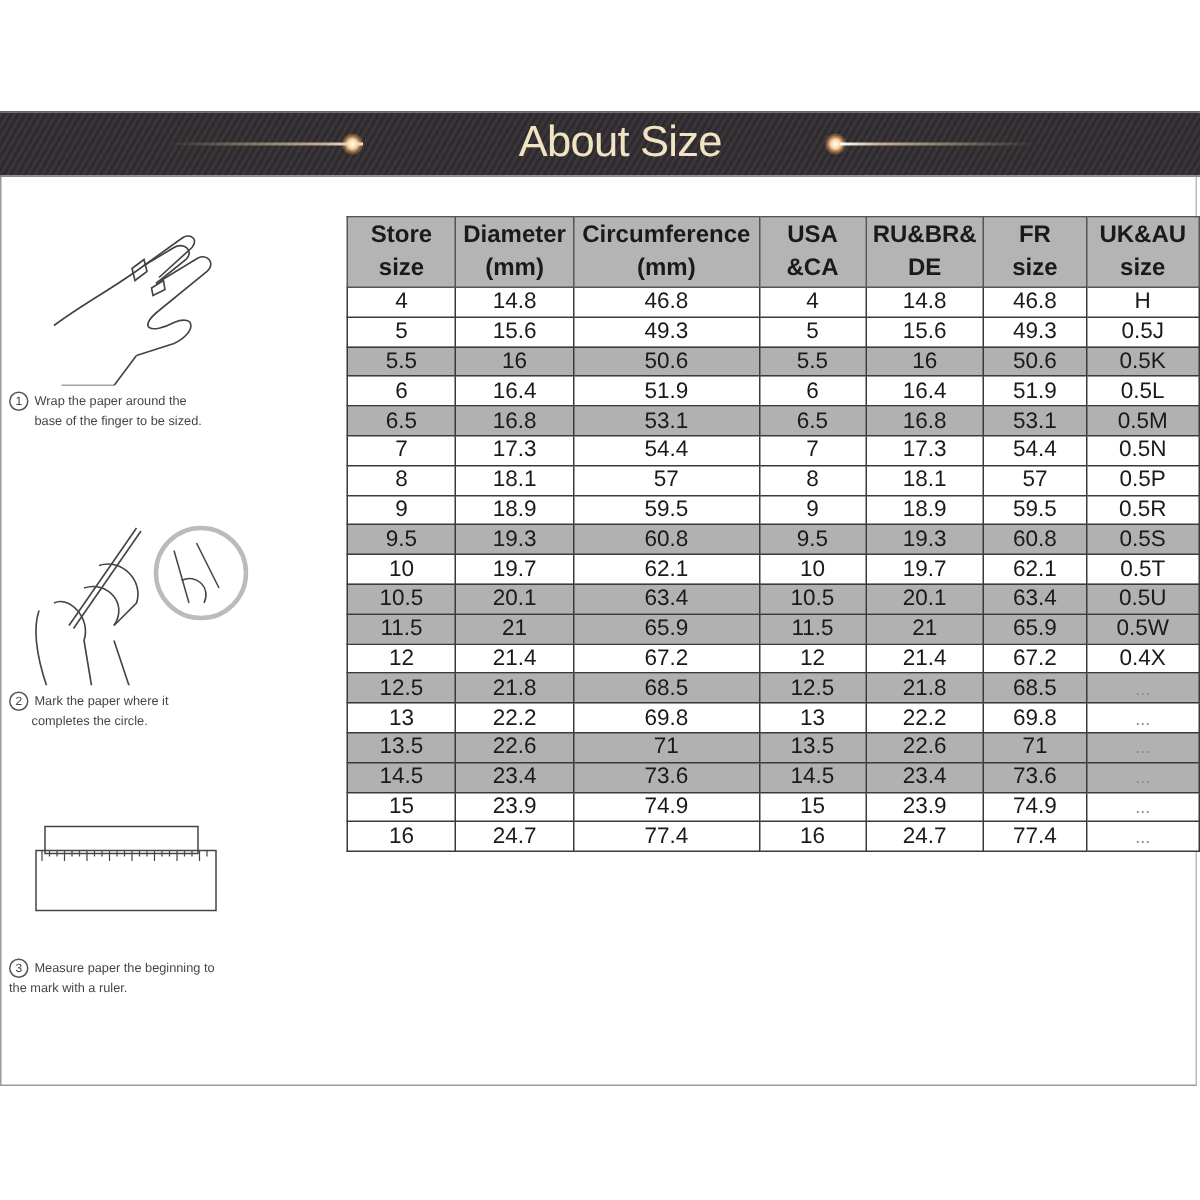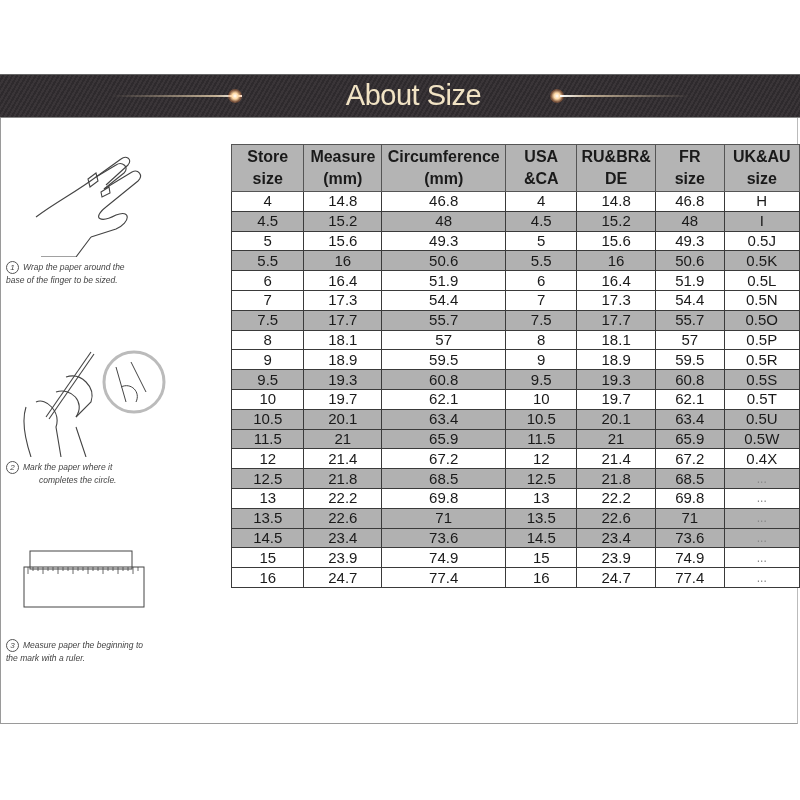--- a/index.html
+++ b/index.html
@@ -12,21 +12,21 @@
   .flare { position:absolute; top:20px; height:2px; }
   .flare-left { left:112px; width:130px; background:linear-gradient(90deg, rgba(255,230,190,0) 0%, rgba(255,230,190,0.7) 80%, #fff 100%); }
   .flare-right { left:560px; width:130px; background:linear-gradient(90deg, #fff 0%, rgba(255,230,190,0.7) 20%, rgba(255,230,190,0) 100%); }
   .glow { position:absolute; top:14px; width:14px; height:14px; border-radius:50%;
     background: radial-gradient(circle, #fff 0%, #ffd9a6 30%, rgba(255,150,80,0.35) 60%, rgba(0,0,0,0) 100%); }
   .glow-left { left:228px; }
   .glow-right { left:550px; }
 
   .left-panel { position:absolute; left:0; top:119px; width:172px; height:600px; }
   .step { position:absolute; left:6px; width:165px; }
-  .step-caption { position:absolute; left:6px; font-size:8.5px; color:#444; line-height:12px; width:160px;font-style:italic; }
+  .step-caption { position:absolute; left:6px; font-size:8.5px; color:#444; line-height:12px; width:160px; }
   .step-num { display:inline-block; width:11px; height:11px; border:1px solid #555; border-radius:50%; text-align:center; line-height:11px; font-size:8px; margin-right:4px; vertical-align:top; }
 
   table.size { position:absolute; left:192px; top:144px; border-collapse:collapse; font-size:15px; color:#1a1a1a;margin-left:39px; }
   table.size th, table.size td { border:1px solid #3a3a3a; text-align:center; padding:0; }
   table.size th { background:#b4b4b4; font-weight:bold; font-size:16px; line-height:22px; height:46px; border-color:#555; }
   table.size td { height:18.8px; line-height:18px; }
   table.size tr.odd td { background:#ffffff; }
   table.size tr.even td { background:#b1b1b1; }
   .c1{width:80px}.c2{width:80px}.c3{width:126px}.c4{width:80px}.c5{width:80px}.c6{width:78px}.c7{width:79px}
   td.ell { color:#888; font-size:12px; }
@@ -52,21 +52,21 @@
       <path d="M90 30 L110 18 C116 14 124 20 118 26 L98 42"></path>
       <path d="M98 42 L126 25 C132 22 138 28 132 34 L100 60"></path>
       <path d="M100 60 C85 72 95 76 110 68 C125 62 125 75 110 82 L85 90"></path>
       <path d="M35 110 L70 110 L85 90"></path>
       <path d="M82 32 L90 26 L92 34 L84 40 Z"></path>
       <path d="M95 45 L103 40 L104 46 L96 50 Z"></path>
     </g>
   </svg>
   <div class="step-caption" style="top:142px">
     <span class="step-num">1</span><span>Wrap the paper around the</span><br>
-    <span style="">base of the finger to be sized.</span>
+    <span style="margin-left:17px">base of the finger to be sized.</span>
   </div>
 
   <svg class="step" style="top:228px" width="165" height="110" viewBox="0 0 165 110">
     <g fill="none" stroke="#444" stroke-width="1.1">
       <path d="M85 5 L40 70"></path>
         <path d="M88 7 L43 72"></path>
       <path d="M20 60 C15 75 20 95 25 110"></path>
       <path d="M30 55 C40 50 55 65 50 80 L55 110"></path>
       <path d="M50 45 C65 40 80 55 70 70"></path>
       <path d="M60 30 C75 25 90 40 85 55 L70 70"></path>
@@ -74,21 +74,21 @@
     </g>
     <circle cx="128" cy="35" r="30" fill="none" stroke="#bbb" stroke-width="3"></circle>
     <g fill="none" stroke="#444" stroke-width="1">
         <path d="M110 20 L120 55"></path>
         <path d="M125 15 L140 45"></path>
         <path d="M115 40 C125 35 135 45 130 55"></path>
       </g>
   </svg>
   <div class="step-caption" style="top:342px">
     <span class="step-num">2</span><span>Mark the paper where it</span><br>
-    <span style="margin-left:33px">completes the circle.</span>
+    <span style="margin-left:15px">completes the circle.</span>
   </div>
 
   <svg class="step" style="top:430px" width="165" height="70" viewBox="0 0 165 70">
     <g fill="none" stroke="#444" stroke-width="1">
       <rect x="24" y="2" width="102" height="18"></rect>
       <rect x="18" y="18" width="120" height="40"></rect>
     </g>
     <g stroke="#444" stroke-width="0.8">
       <line x1="22" y1="18" x2="22" y2="25"></line>
         <line x1="27" y1="18" x2="27" y2="22"></line>
@@ -118,47 +118,38 @@
   <div class="step-caption" style="top:520px">
     <span class="step-num">3</span><span>Measure paper the beginning to</span><br>
     <span style="">the mark with a ruler.</span>
   </div>
 </div>
 
 <table class="size">
   <thead>
     <tr>
       <th class="c1"><span>Store</span><br><span>size</span></th>
-      <th class="c2"><span>Measure</span><br><span>(mm)</span></th>
+      <th class="c2"><span>Diameter</span><br><span>(mm)</span></th>
       <th class="c3"><span>Circumference</span><br><span>(mm)</span></th>
       <th class="c4"><span>USA</span><br><span>&amp;CA</span></th>
       <th class="c5"><span>RU&amp;BR&amp;</span><br><span>DE</span></th>
       <th class="c6"><span>FR</span><br><span>size</span></th>
       <th class="c7"><span>UK&amp;AU</span><br><span>size</span></th>
     </tr>
   </thead>
   <tbody id="size-body">
       <tr class="odd">
         <td>4</td>
         <td>14.8</td>
         <td>46.8</td>
         <td>4</td>
         <td>14.8</td>
         <td>46.8</td>
         <td>H</td>
       </tr>
-      <tr class="even">
-        <td>4.5</td>
-        <td>15.2</td>
-        <td>48</td>
-        <td>4.5</td>
-        <td>15.2</td>
-        <td>48</td>
-        <td>I</td>
-      </tr>
       <tr class="odd">
         <td>5</td>
         <td>15.6</td>
         <td>49.3</td>
         <td>5</td>
         <td>15.6</td>
         <td>49.3</td>
         <td>0.5J</td>
       </tr>
       <tr class="even">
@@ -172,38 +163,38 @@
       </tr>
       <tr class="odd">
         <td>6</td>
         <td>16.4</td>
         <td>51.9</td>
         <td>6</td>
         <td>16.4</td>
         <td>51.9</td>
         <td>0.5L</td>
       </tr>
+      <tr class="even">
+        <td>6.5</td>
+        <td>16.8</td>
+        <td>53.1</td>
+        <td>6.5</td>
+        <td>16.8</td>
+        <td>53.1</td>
+        <td>0.5M</td>
+      </tr>
       <tr class="odd">
         <td>7</td>
         <td>17.3</td>
         <td>54.4</td>
         <td>7</td>
         <td>17.3</td>
         <td>54.4</td>
         <td>0.5N</td>
       </tr>
-      <tr class="even">
-        <td>7.5</td>
-        <td>17.7</td>
-        <td>55.7</td>
-        <td>7.5</td>
-        <td>17.7</td>
-        <td>55.7</td>
-        <td>0.5O</td>
-      </tr>
       <tr class="odd">
         <td>8</td>
         <td>18.1</td>
         <td>57</td>
         <td>8</td>
         <td>18.1</td>
         <td>57</td>
         <td>0.5P</td>
       </tr>
       <tr class="odd">

